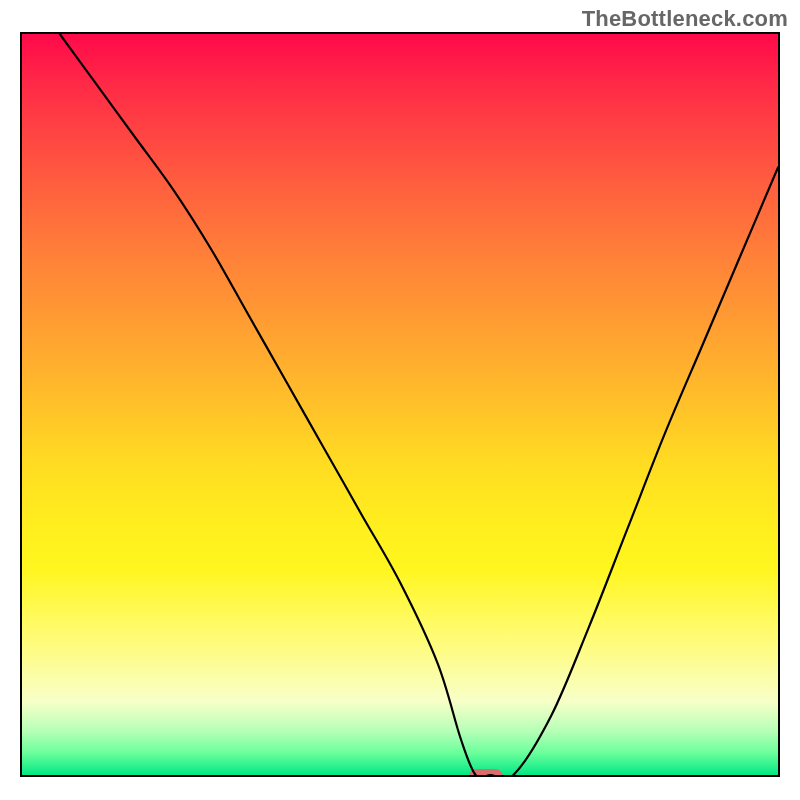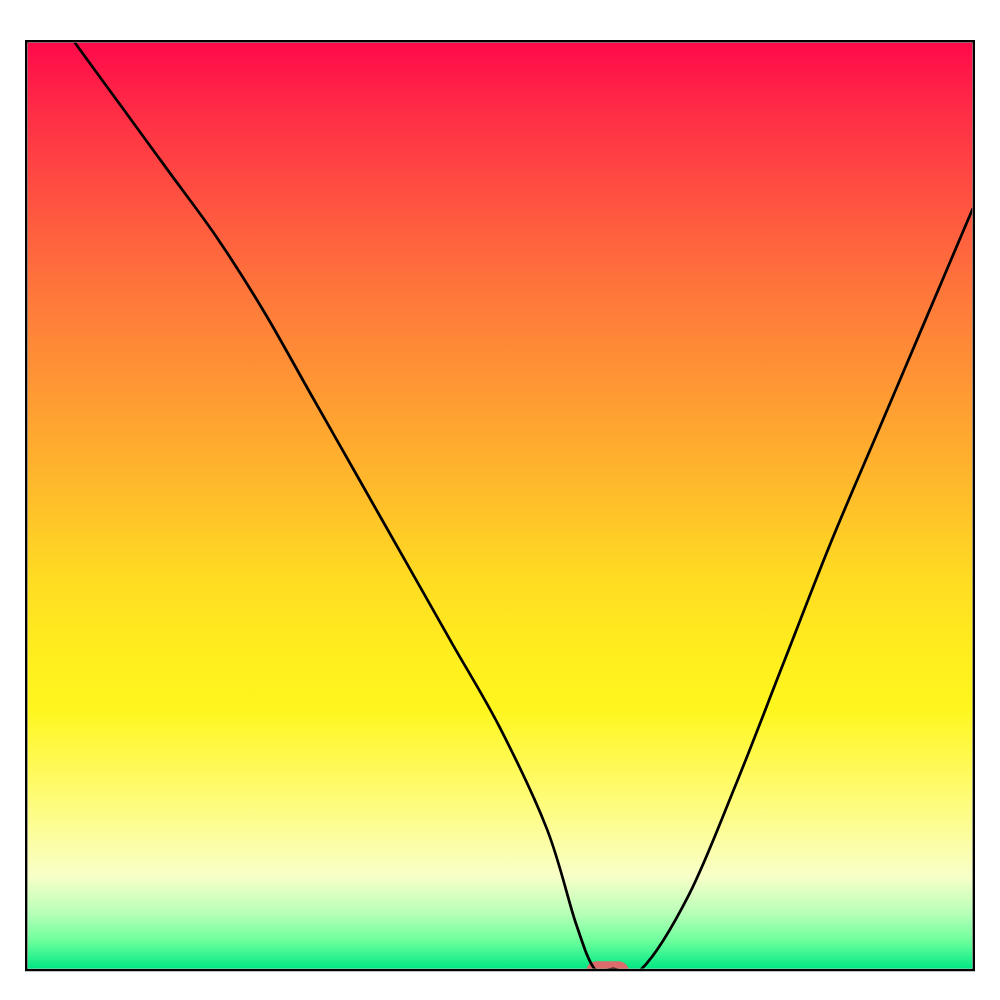--- a/index.html
+++ b/index.html
@@ -71,20 +71,21 @@
     stroke: #000;
     stroke-width: 2.2;
     stroke-linecap: round;
     stroke-linejoin: round;
   }
 </style>
 </head>
 <body>
 
 <div class="chart-wrap">
+  <div class="watermark">TheBottleneck.com</div>
 
   <div class="plot-area">
     <div class="gradient"></div>
     <div class="trough-marker" style="left: 446.6px; top: 735px; background: rgb(220, 107, 107);"></div>
     <svg class="curve" viewBox="0 0 760 745" preserveAspectRatio="none">
       <path d="M 38.0 0.0 C 44.3 8.7, 63.3 34.8, 76.0 52.1 C 88.7 69.5, 101.3 86.9, 114.0 104.3 C 126.7 121.7, 139.3 137.8, 152.0 156.4 C 164.7 175.1, 177.3 194.9, 190.0 216.1 C 202.7 237.2, 215.3 260.8, 228.0 283.1 C 240.7 305.4, 253.3 327.8, 266.0 350.1 C 278.7 372.5, 291.3 394.8, 304.0 417.2 C 316.7 439.6, 329.3 461.9, 342.0 484.3 C 354.7 506.6, 367.3 526.5, 380.0 551.3 C 392.7 576.1, 407.9 607.2, 418.0 633.3 C 428.1 659.3, 434.5 689.1, 440.8 707.8 C 447.1 726.4, 450.9 738.8, 456.0 745.0 C 461.1 751.2, 464.9 745.0, 471.2 745.0 C 477.5 745.0, 483.9 754.9, 494.0 745.0 C 504.1 735.1, 519.3 710.2, 532.0 685.4 C 544.7 660.6, 557.3 627.0, 570.0 596.0 C 582.7 565.0, 595.3 531.4, 608.0 499.1 C 620.7 466.9, 633.3 433.3, 646.0 402.3 C 658.7 371.3, 671.3 342.7, 684.0 312.9 C 696.7 283.1, 709.3 253.3, 722.0 223.5 C 734.7 193.7, 753.7 149.0, 760.0 134.1"></path>
     </svg>
   </div>
 </div>
 

